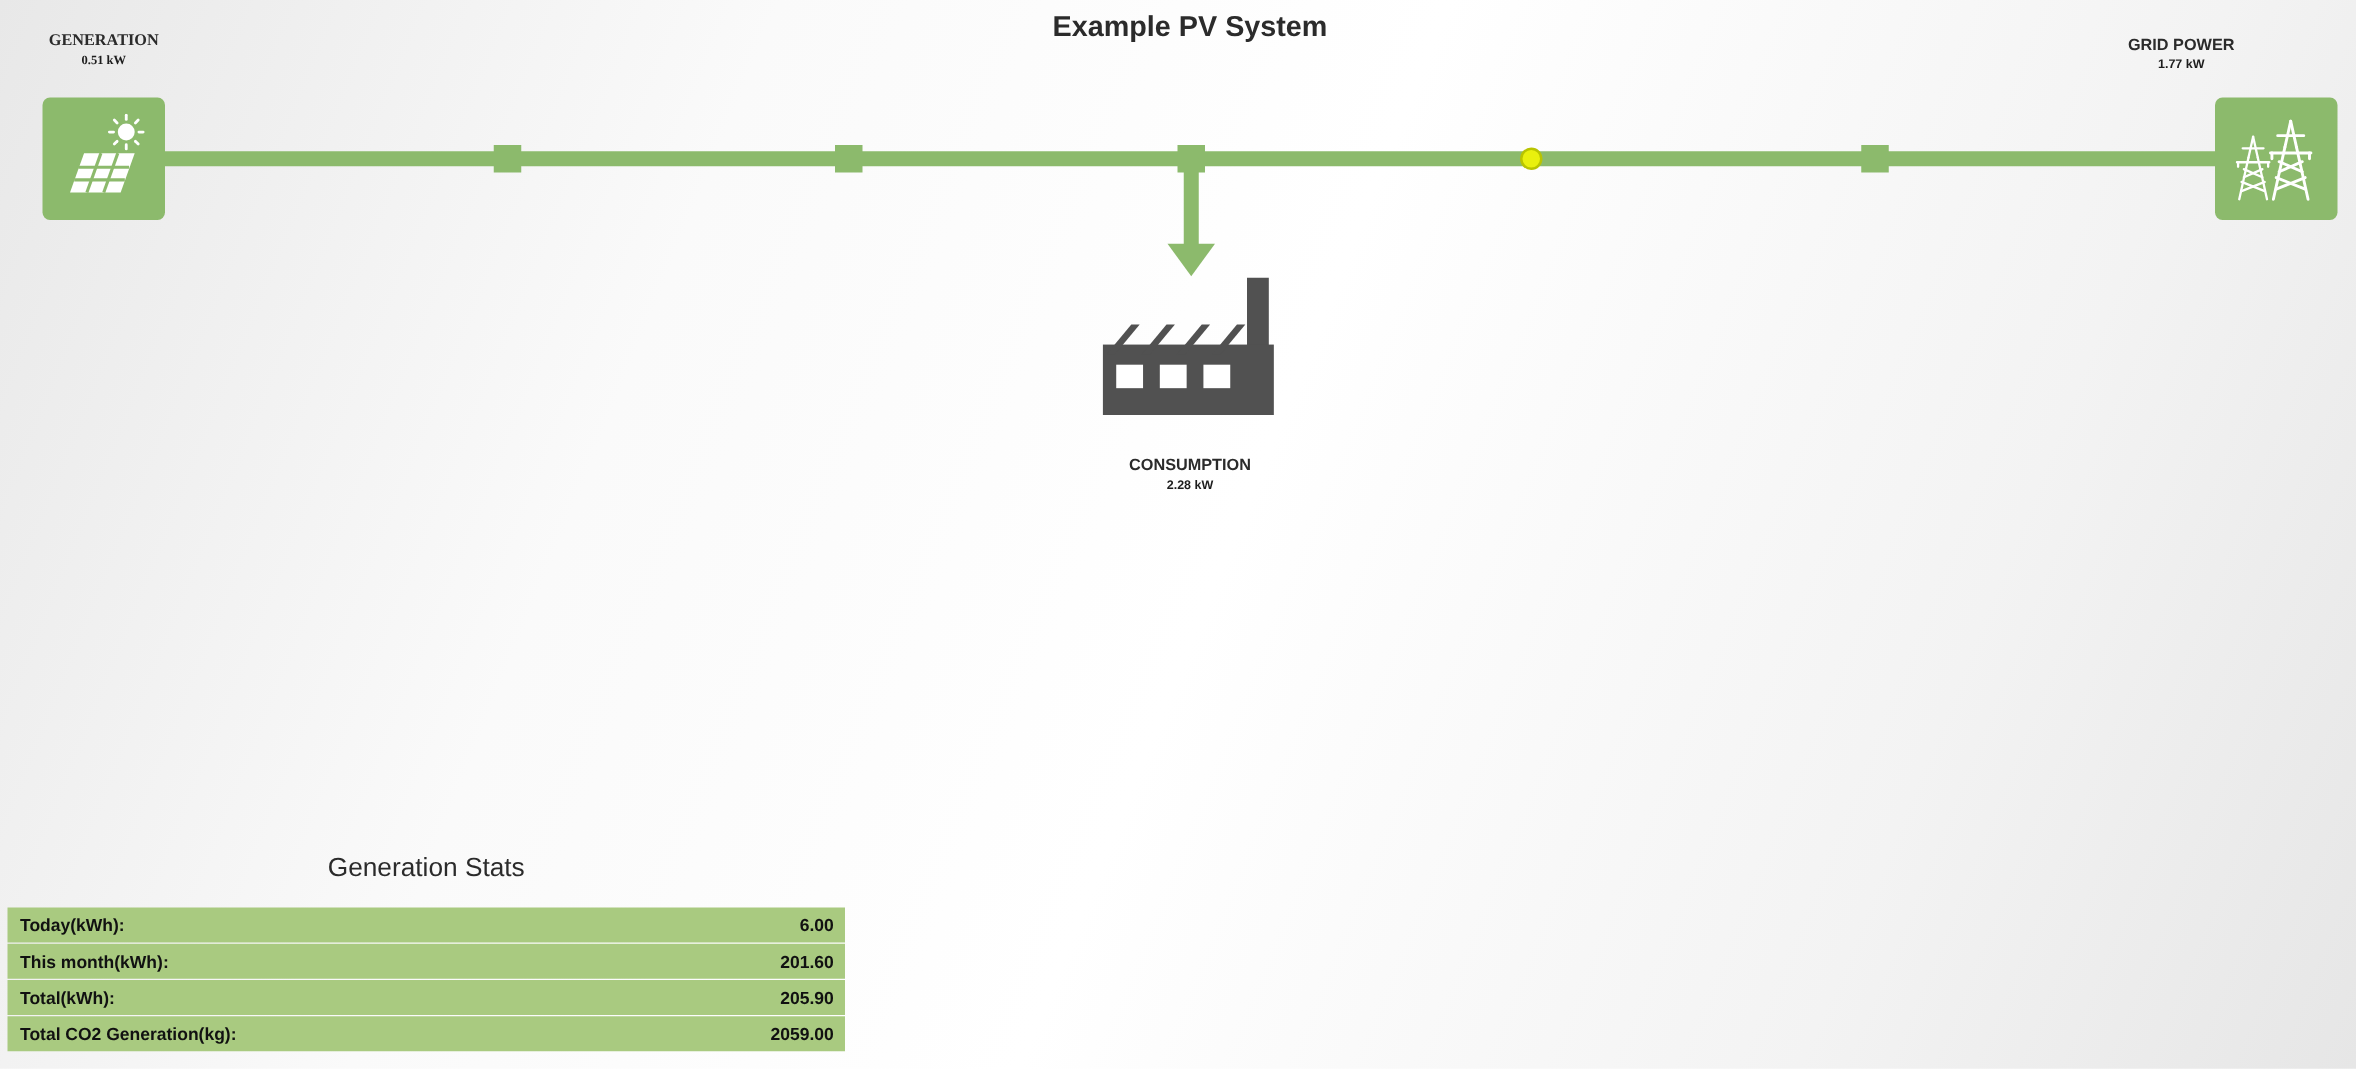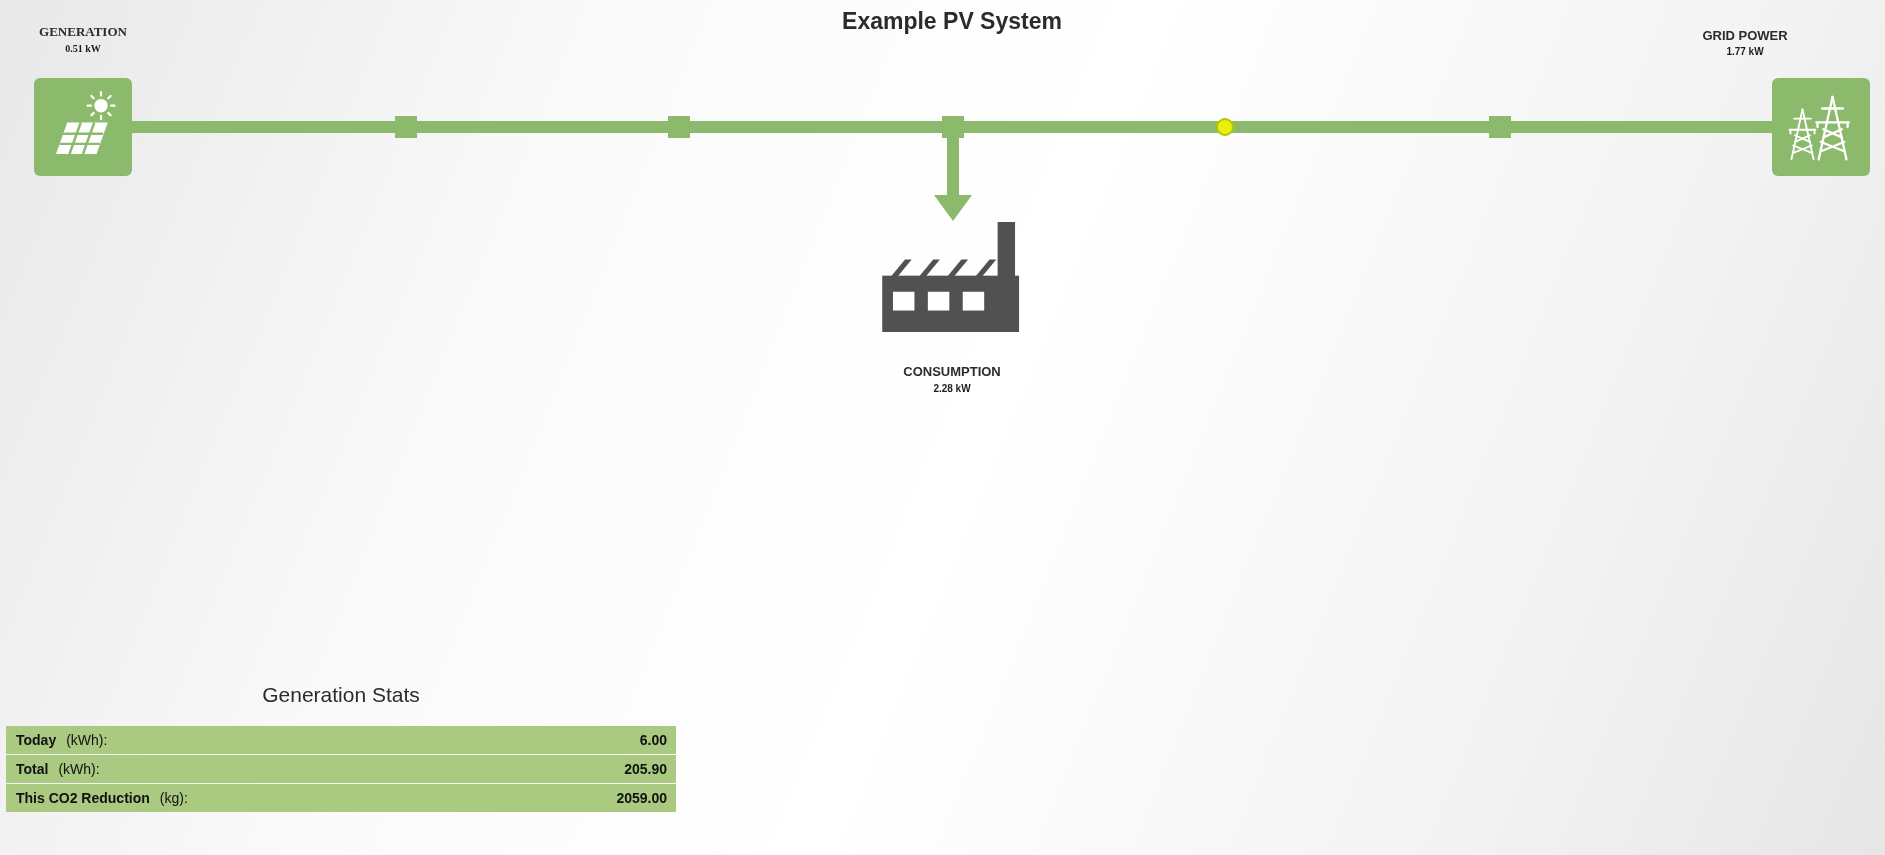--- a/index.html
+++ b/index.html
@@ -57,21 +57,21 @@
   }
   .stats-table { left:6px; top:726px; width:670px; }
   .stats-row {
     display:flex; align-items:center; justify-content:space-between;
     background: var(--tablegreen, #a9ca80);
     height:28px; margin-bottom:1px; padding:0 9px 0 10px;
     font-size:14px; color:#111;
   }
   .row-left { white-space:nowrap; }
   .row-label { font-weight:700; }
-  .row-unit { font-weight:400; margin-left:10px; }
+  .row-unit { font-weight:700; margin-left:0; }
   .row-value { font-weight:700; }
 
   svg { display:block; }
 </style>
 </head>
 <body>
 
 <div class="stage">
 
   <div class="abs page-title">Example PV System</div>
@@ -169,25 +169,29 @@
   </div>
 
   <div class="abs stats-heading">Generation Stats</div>
   <div class="abs stats-table">
 
     <div class="stats-row">
       <span class="row-left"><span class="row-label">Today</span><span class="row-unit">(kWh):</span></span>
       <span class="row-value">6.00</span>
     </div>
 
+    <div class="stats-row">
+      <span class="row-left"><span class="row-label">This month</span><span class="row-unit">(kWh):</span></span>
+      <span class="row-value">201.60</span>
+    </div>
 
     <div class="stats-row">
       <span class="row-left"><span class="row-label">Total</span><span class="row-unit">(kWh):</span></span>
       <span class="row-value">205.90</span>
     </div>
 
     <div class="stats-row">
-      <span class="row-left"><span class="row-label">This CO2 Reduction</span><span class="row-unit">(kg):</span></span>
+      <span class="row-left"><span class="row-label">Total CO2 Generation</span><span class="row-unit">(kg):</span></span>
       <span class="row-value">2059.00</span>
     </div>
 
   </div>
 </div>
 
 </body></html>

